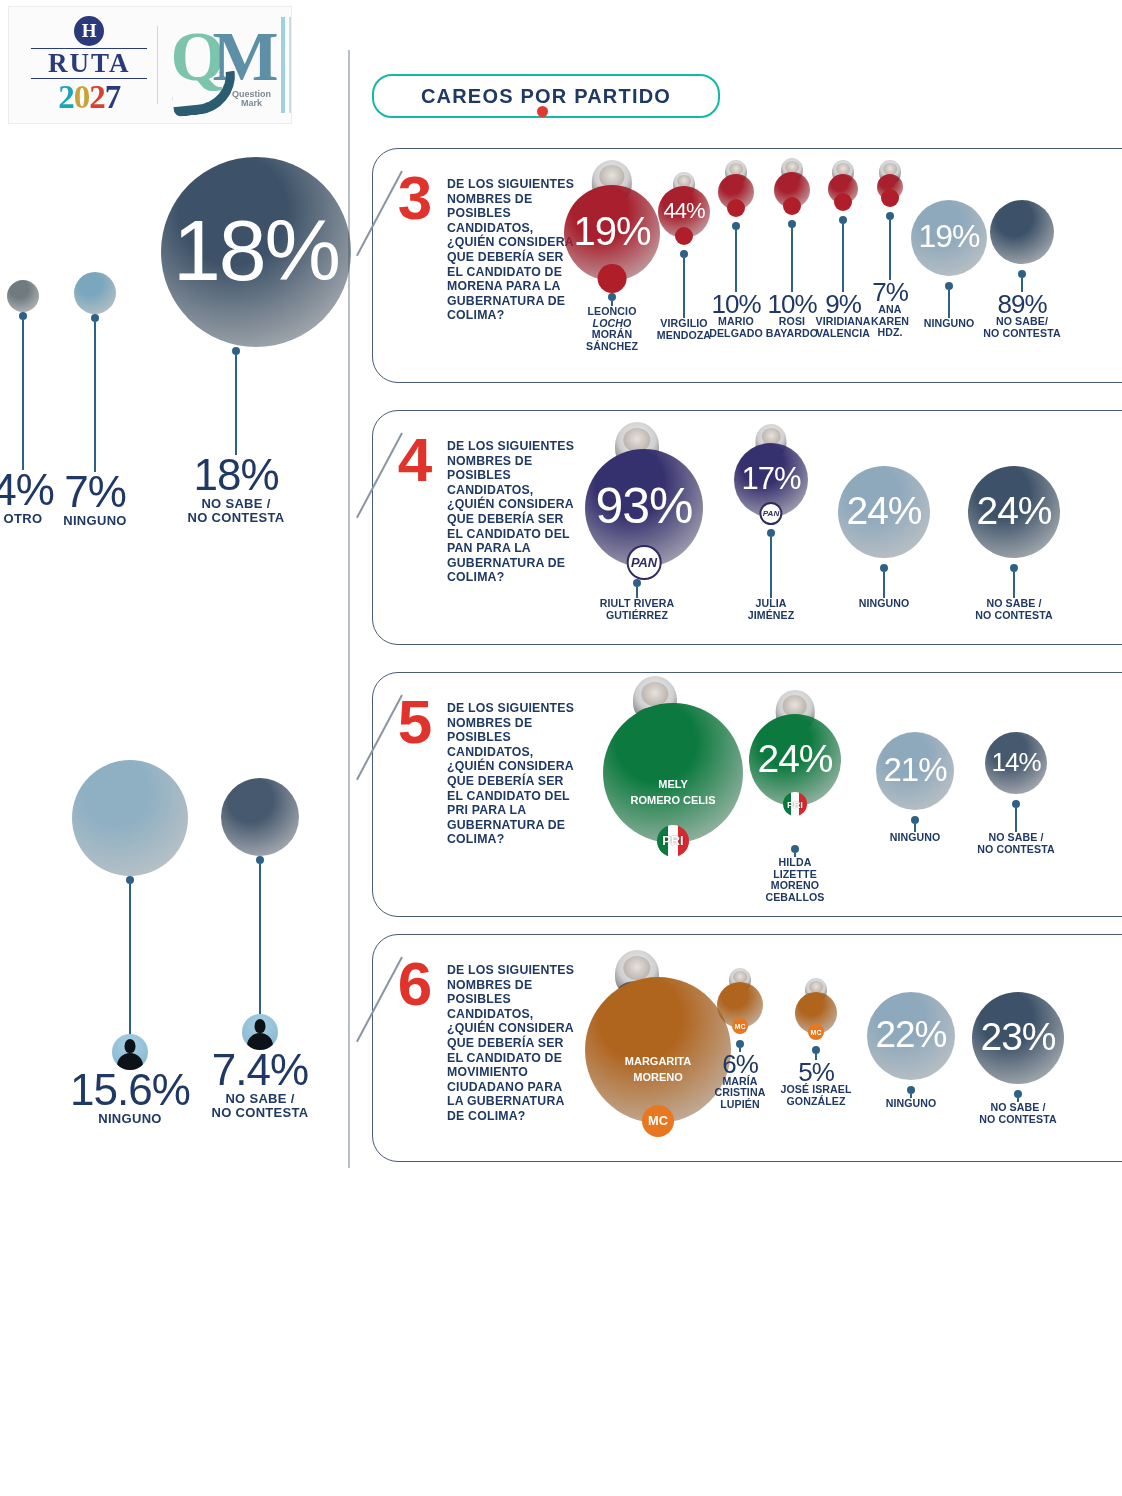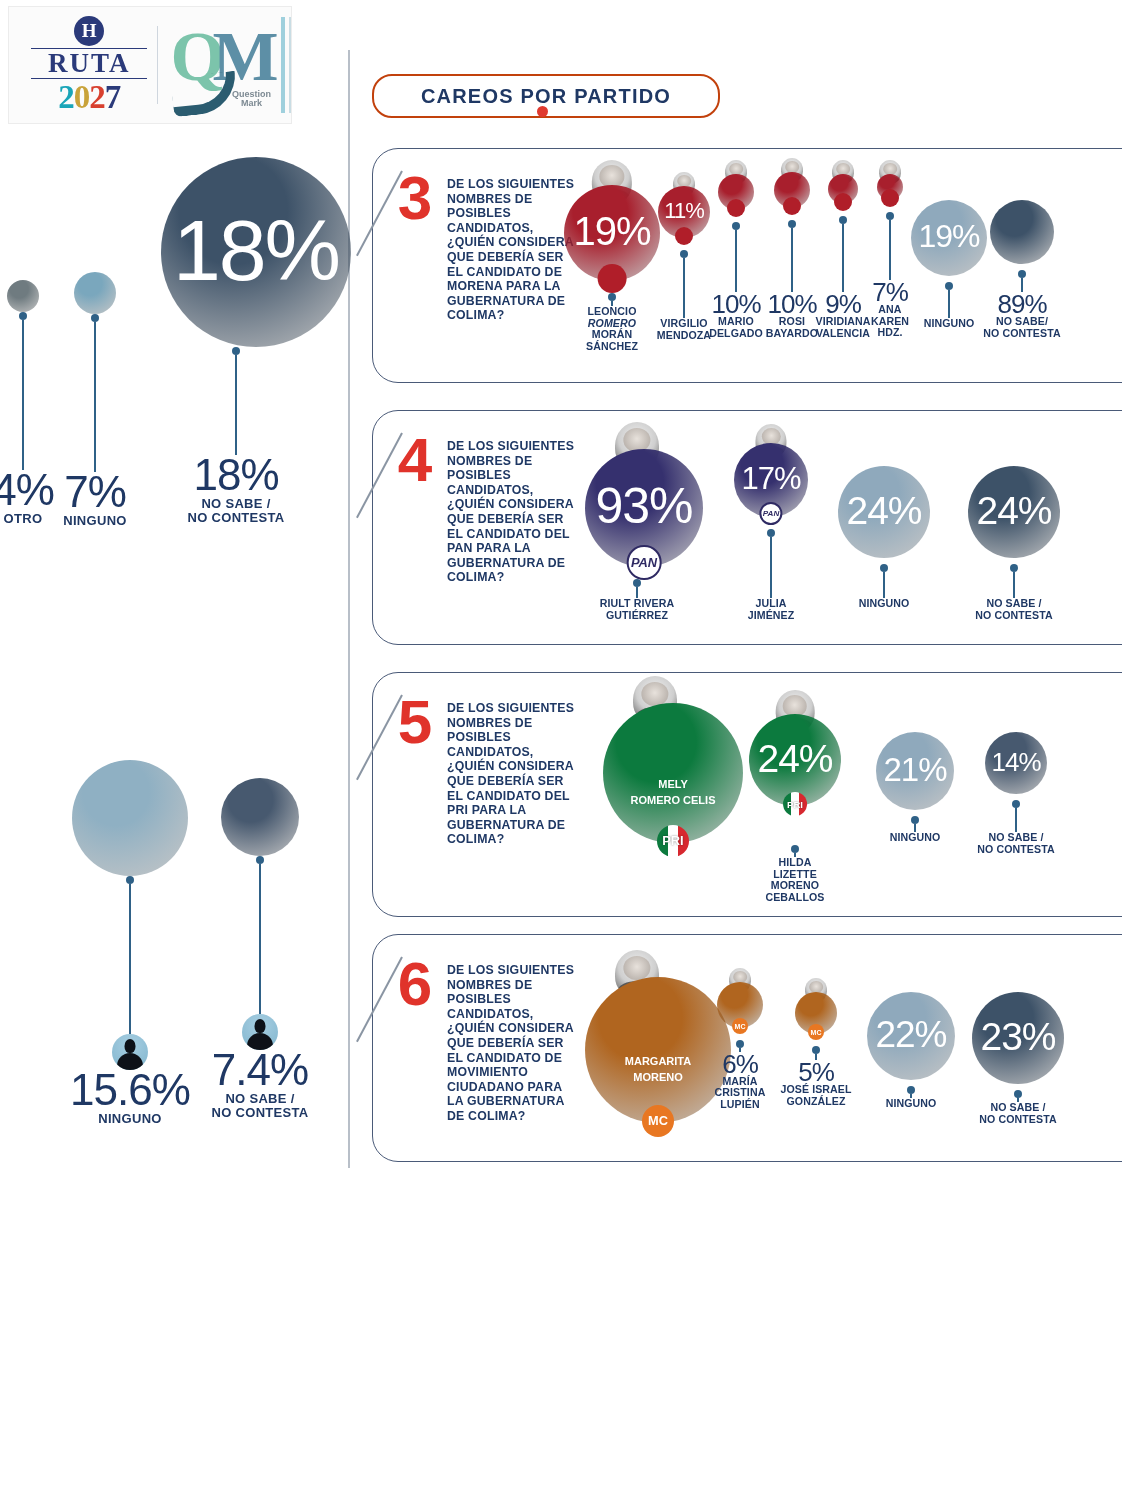--- a/index.html
+++ b/index.html
@@ -55,21 +55,21 @@
   }
   .logo-rightbar{width:4px;height:96px;background:#9fd0dd;margin-left:4px;}
   .logo-rightbar2{width:2px;height:96px;background:#c9dde4;margin-left:4px;}
 
   
   .v-divider{position:absolute;left:348px;top:50px;width:2px;height:1118px;background:#b8bfc8;}
 
   
   .title-pill{
     position:absolute;left:372px;top:74px;width:344px;height:40px;
-    border:2px solid #c2410c;border-radius:20px;background:#fff;
+    border:2px solid #14b8a6;border-radius:20px;background:#fff;
     display:flex;align-items:center;justify-content:center;
   }
   .title-pill span{
     font-size:20px;font-weight:bold;color:#1f3864;letter-spacing:1.2px;
   }
   .title-dot{
     position:absolute;left:537px;top:106px;width:11px;height:11px;border-radius:50%;
     background:#e03a2f;
   }
 
@@ -264,26 +264,26 @@
           <div>
             <i style="font-size: 8.64px;">morena</i>
             <em>la esperanza de méxico</em>
           </div>
         </div>
       </div>
     </div>
     <div class="balloon-wrap" style="left: 560px; width: 104px; top: 286.998px;">
       <div class="stem-dot" style="margin-top: 6px;"></div>
       <div class="stem" style="height: 5.0016px;"></div>
-      <div class="cand-name">LEONCIO<br><span class="ital">ROMERO</span><br>MORÁN<br>SÁNCHEZ</div>
+      <div class="cand-name">LEONCIO<br><span class="ital">LOCHO</span><br>MORÁN<br>SÁNCHEZ</div>
     </div>
     <div class="balloon-wrap" style="left: 632px; width: 104px; top: 172px;">
       <div class="head-photo" style="width: 22px; height: 23.76px; position: absolute; left: 50%; transform: translateX(-50%); top: 0px;"></div>
       <div class="balloon" style="width: 52px; height: 52px; background: radial-gradient(circle at 38% 28%, rgb(168, 31, 45) 0%, rgb(168, 31, 45) 30%, rgba(0, 0, 0, 0.22) 100%); position: relative; margin-top: 13.64px;">
-        <div class="pct" style="font-size: 22px; line-height: 22px;">11%</div>
+        <div class="pct" style="font-size: 22px; line-height: 22px;">44%</div>
         <div class="party-badge badge-morena" style="width: 18px; height: 18px; bottom: -7.56px;">
           <div>
             <i style="font-size: 6px;">morena</i>
             <em>la esperanza de méxico</em>
           </div>
         </div>
       </div>
     </div>
     <div class="balloon-wrap" style="left: 632px; width: 104px; top: 243.64px;">
       <div class="stem-dot" style="margin-top: 6px;"></div>

